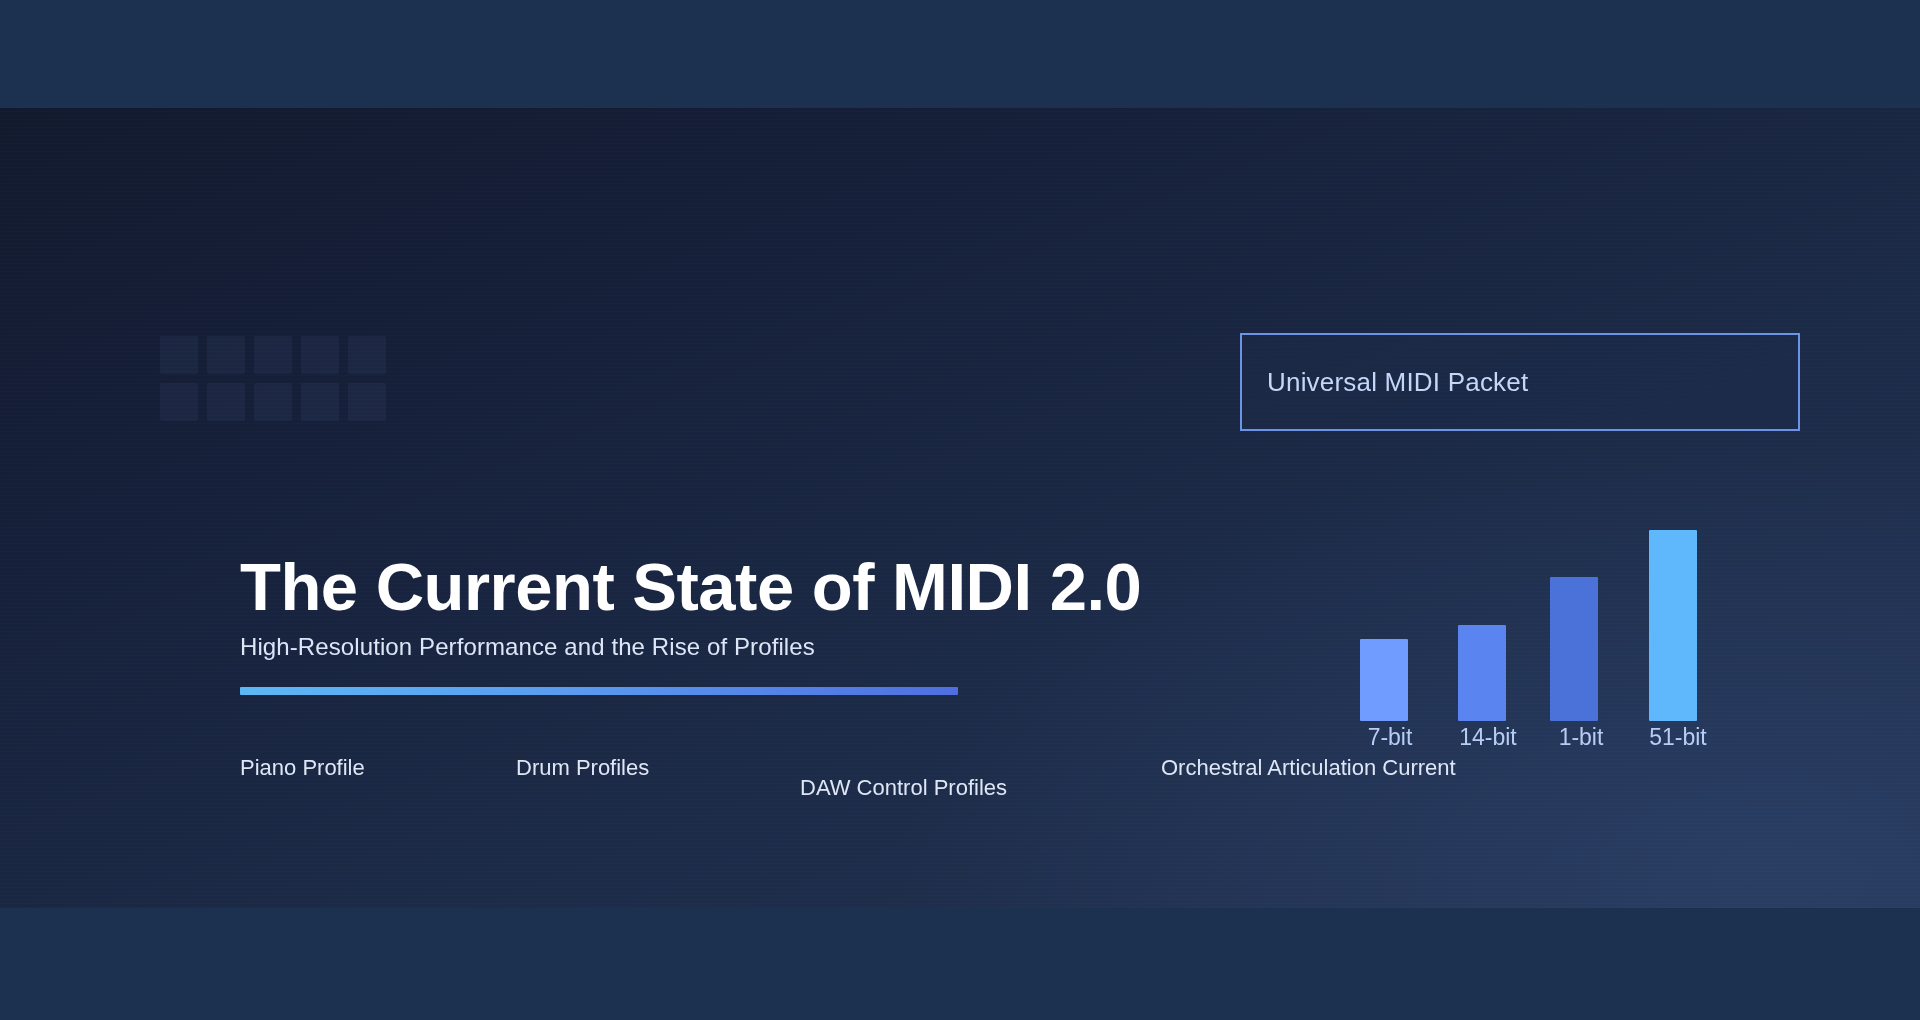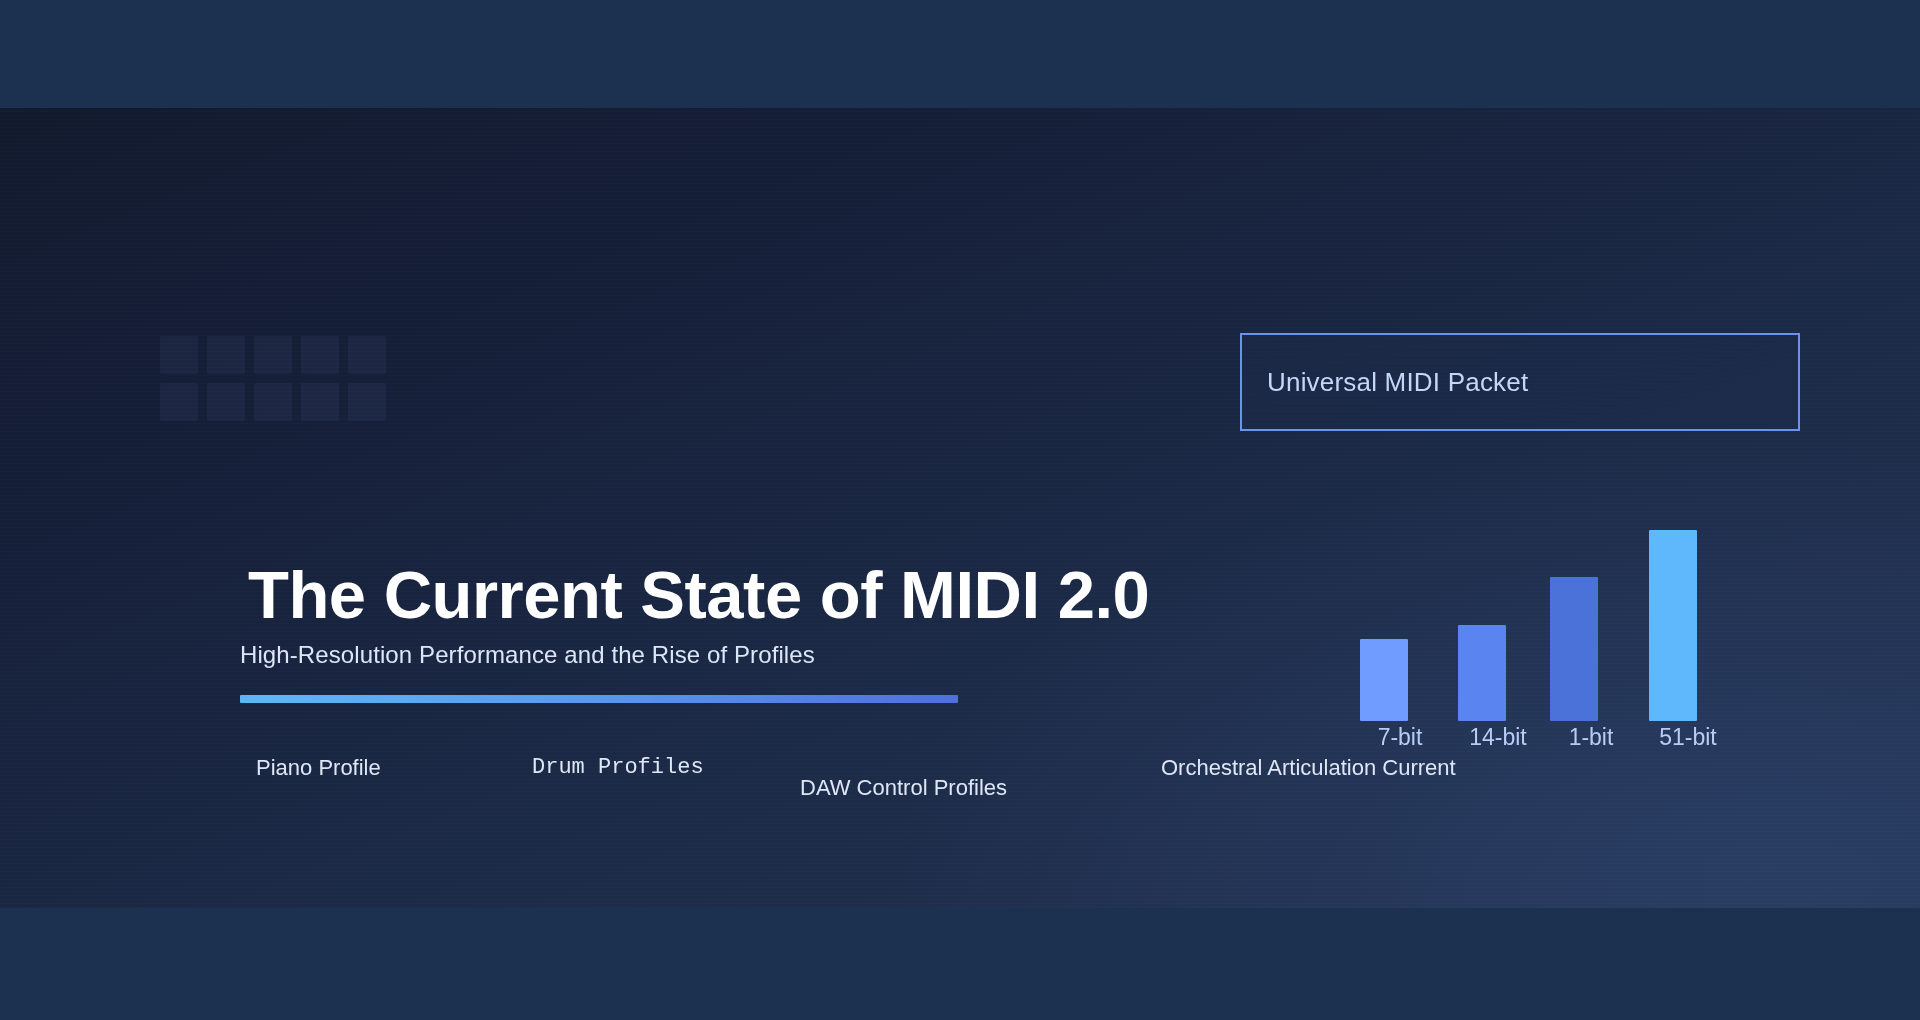--- a/index.html
+++ b/index.html
@@ -97,21 +97,21 @@
     white-space: nowrap;
   }
 
   
   .title-block {
     position: absolute;
     left: 240px; top: 444px;
     z-index: 5;
   }
   .hero-title {
-    margin: 8px;
+    margin: 0;
     color: #ffffff;
     font-size: 67px;
     font-weight: bold;
     letter-spacing: -0.5px;
     line-height: 1.05;
     white-space: nowrap;
   }
   .hero-subtitle {
     margin: 11px 0 0 0;
     color: #dde6f7;
@@ -137,21 +137,21 @@
     z-index: 5;
   }
   .profile-item {
     position: absolute;
     top: 0;
     color: #dfe7f6;
     font-size: 22px;
     white-space: nowrap;
   }
   .profile-item.p0 { left: 0px; }
-  .profile-item.p1 { left: 292px; font-family: Liberation Mono, monospace; }
+  .profile-item.p1 { left: 276px; }
   .profile-item.p2 { left: 560px; margin-top: 20px; }
   .profile-item.p3 { left: 921px; }
 
   
   .chart {
     position: absolute;
     left: 1352px; top: 410px;
     width: 360px; height: 245px;
     z-index: 6;
   }
@@ -166,21 +166,21 @@
     width: 48px;
     border-radius: 1px;
   }
   .bar.b0 { left: 8px;   }
   .bar.b1 { left: 106px; }
   .bar.b2 { left: 198px; }
   .bar.b3 { left: 297px; }
 
   .tick-row {
     position: absolute;
-    left: 16px; top: 206px;
+    left: 6px; top: 206px;
     width: 360px;
     height: 30px;
   }
   .tick {
     position: absolute;
     top: 0;
     color: #b8cdf5;
     font-size: 23px;
     white-space: nowrap;
     text-align: center;
@@ -216,21 +216,21 @@
       <span class="umpt-label" style="color: rgb(197, 214, 247);">Universal MIDI Packet</span>
     </div>
 
     <div class="title-block">
       <h1 class="hero-title">The Current State of MIDI 2.0</h1>
       <div class="hero-subtitle">High-Resolution Performance and the Rise of Profiles</div>
       <div class="accent-rule" style="background: linear-gradient(90deg, rgb(92, 184, 245) 0%, rgb(90, 156, 240) 45%, rgb(79, 111, 224) 100%);"></div>
     </div>
 
     <div class="profile-row">
-      <span class="profile-item p0" style="color: rgb(223, 231, 246); margin-left: 16px;">Piano Profile</span>
+      <span class="profile-item p0" style="color: rgb(223, 231, 246);">Piano Profile</span>
       <span class="profile-item p1" style="color: rgb(223, 231, 246);">Drum Profiles</span>
       <span class="profile-item p2" style="color: rgb(223, 231, 246);">DAW Control Profiles</span>
       <span class="profile-item p3" style="color: rgb(223, 231, 246);">Orchestral Articulation Current</span>
     </div>
 
     <div class="chart">
       <div class="bars-area">
         <div class="bar b0" style="height: 82px; background: rgb(112, 155, 255);"></div>
         <div class="bar b1" style="height: 96px; background: rgb(90, 133, 240);"></div>
         <div class="bar b2" style="height: 144px; background: rgb(74, 114, 216);"></div>

